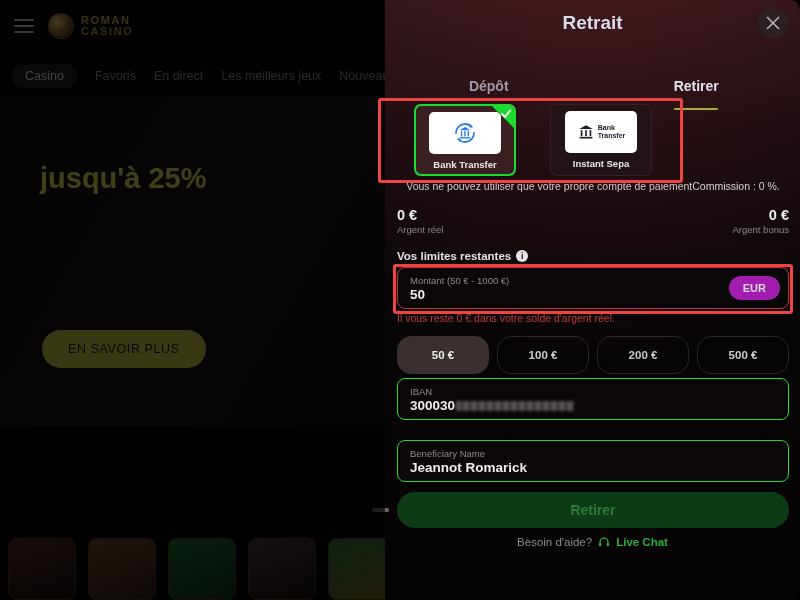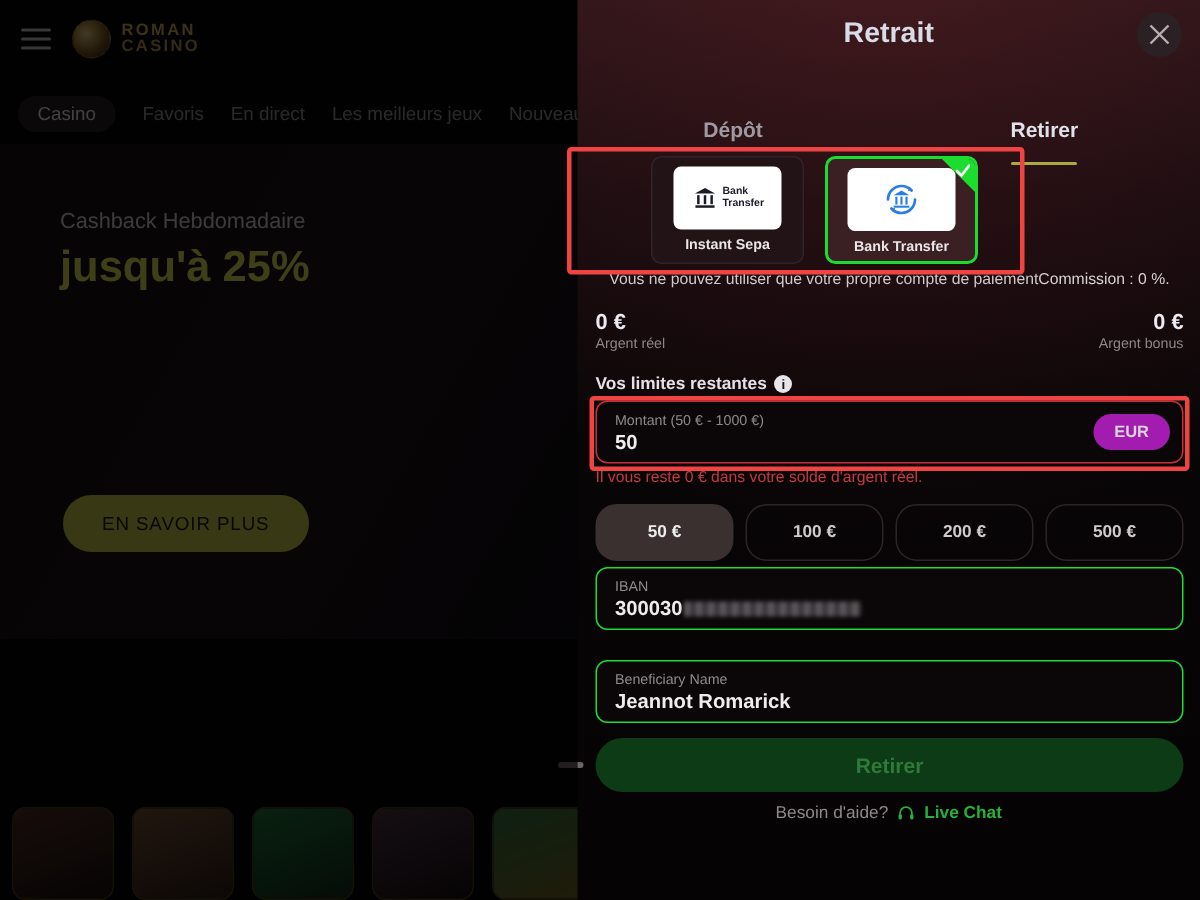--- a/index.html
+++ b/index.html
@@ -1,20 +1,20 @@
 <!DOCTYPE html>
 <html><head>
 <meta charset="utf-8">
 <style>
   * { box-sizing: border-box; margin: 0; padding: 0; }
   html, body {
     width: 800px; height: 600px; overflow: hidden;
     background: #000; font-family: "Liberation Sans", sans-serif;
   }
-  #screen { position: relative; width: 800px; height: 600px; background: #060404; overflow: hidden; }
+  #screen { position: relative; width: 800px; height: 600px; background: #060404; overflow: hidden; border-radius: 11px; }
 
   
   .bg-page {
     position: absolute; inset: 0;
     background: #070405;
     filter: brightness(0.30);
   }
   .bg-topbar {
     position: absolute; top: 0; left: 0; width: 100%; height: 52px;
     display: flex; align-items: center; gap: 14px; padding-left: 14px;
@@ -243,21 +243,20 @@
     <div class="bg-nav">
       <div class="chip">Casino</div>
       <div>Favoris</div>
       <div>En direct</div>
       <div>Les meilleurs jeux</div>
       <div>Nouveaux jeux</div>
       <div>Or</div>
     </div>
 
     <div class="bg-hero">
-      <div class="hero-sub">Cashback Hebdomadaire</div>
       <div class="hero-title">jusqu'à 25%</div>
     </div>
     <button class="hero-btn">EN SAVOIR PLUS</button>
 
     <div class="bg-cards">
       <div class="bg-card c1"></div>
       <div class="bg-card c2"></div>
       <div class="bg-card c3"></div>
       <div class="bg-card c4"></div>
       <div class="bg-card c5"></div>
@@ -274,58 +273,58 @@
         <path d="M1 1 L13 13 M13 1 L1 13" stroke="#b9aeb3" stroke-width="1.6" fill="none"></path>
       </svg>
     </button>
 
     <div class="tabs">
       <div class="tab">Dépôt</div>
       <div class="tab active">Retirer</div>
     </div>
 
     <div class="methods">
+      <div class="method m1">
+        <div class="tile">
+          <svg viewBox="0 0 40 40" width="30" height="30">
+            <path d="M8 20a12 12 0 0 1 12-12 12 12 0 0 1 9 4" stroke="#2a7de1" stroke-width="2.4" fill="none" stroke-linecap="round"></path>
+            <path d="M32 20a12 12 0 0 1-12 12 12 12 0 0 1-9-4" stroke="#2a7de1" stroke-width="2.4" fill="none" stroke-linecap="round"></path>
+            <path d="M27 8.5l2.6 3.2-4 .8z" fill="#2a7de1"></path>
+            <path d="M13 31.5l-2.6-3.2 4-.8z" fill="#2a7de1"></path>
+            <path d="M20 12l7 4.2H13z" fill="#2a7de1"></path>
+            <rect x="14.5" y="17.5" width="1.9" height="7" fill="#2a7de1"></rect>
+            <rect x="19" y="17.5" width="1.9" height="7" fill="#2a7de1"></rect>
+            <rect x="23.5" y="17.5" width="1.9" height="7" fill="#2a7de1"></rect>
+            <rect x="13" y="25.5" width="14" height="1.8" fill="#2a7de1"></rect>
+          </svg>
+        </div>
+        <div class="mlabel">Bank Transfer</div>
+        <div class="check-corner">
+          <svg viewBox="0 0 10 10">
+            <path d="M1 5 L4 8 L9 1.5" stroke="#fff" stroke-width="1.8" fill="none" stroke-linecap="round"></path>
+          </svg>
+        </div>
+      </div>
+
       <div class="method m2">
         <div class="tile">
           <svg viewBox="0 0 24 24" width="18" height="18">
             <path d="M12 3l9 5H3z" fill="#1b1b28"></path>
             <rect x="5" y="9.5" width="2.2" height="8" fill="#1b1b28"></rect>
             <rect x="10.9" y="9.5" width="2.2" height="8" fill="#1b1b28"></rect>
             <rect x="16.8" y="9.5" width="2.2" height="8" fill="#1b1b28"></rect>
             <rect x="3.5" y="18.5" width="17" height="2.2" fill="#1b1b28"></rect>
           </svg>
           <div>
             <div class="sepa-txt">Bank</div>
             <div class="sepa-txt">Transfer</div>
           </div>
         </div>
         <div class="mlabel">Instant Sepa</div>
       </div>
-
-      <div class="method m1">
-        <div class="tile">
-          <svg viewBox="0 0 40 40" width="30" height="30">
-            <path d="M8 20a12 12 0 0 1 12-12 12 12 0 0 1 9 4" stroke="#2a7de1" stroke-width="2.4" fill="none" stroke-linecap="round"></path>
-            <path d="M32 20a12 12 0 0 1-12 12 12 12 0 0 1-9-4" stroke="#2a7de1" stroke-width="2.4" fill="none" stroke-linecap="round"></path>
-            <path d="M27 8.5l2.6 3.2-4 .8z" fill="#2a7de1"></path>
-            <path d="M13 31.5l-2.6-3.2 4-.8z" fill="#2a7de1"></path>
-            <path d="M20 12l7 4.2H13z" fill="#2a7de1"></path>
-            <rect x="14.5" y="17.5" width="1.9" height="7" fill="#2a7de1"></rect>
-            <rect x="19" y="17.5" width="1.9" height="7" fill="#2a7de1"></rect>
-            <rect x="23.5" y="17.5" width="1.9" height="7" fill="#2a7de1"></rect>
-            <rect x="13" y="25.5" width="14" height="1.8" fill="#2a7de1"></rect>
-          </svg>
-        </div>
-        <div class="mlabel">Bank Transfer</div>
-        <div class="check-corner">
-          <svg viewBox="0 0 10 10">
-            <path d="M1 5 L4 8 L9 1.5" stroke="#fff" stroke-width="1.8" fill="none" stroke-linecap="round"></path>
-          </svg>
-        </div>
-      </div>
     </div>
 
     <div class="notice">
       <span>Vous ne pouvez utiliser que votre propre compte de paiement</span>
       <span class="comm">Commission : 0 %.</span>
     </div>
 
     <div class="balances">
       <div class="bal">
         <div class="amt">0 €</div>

